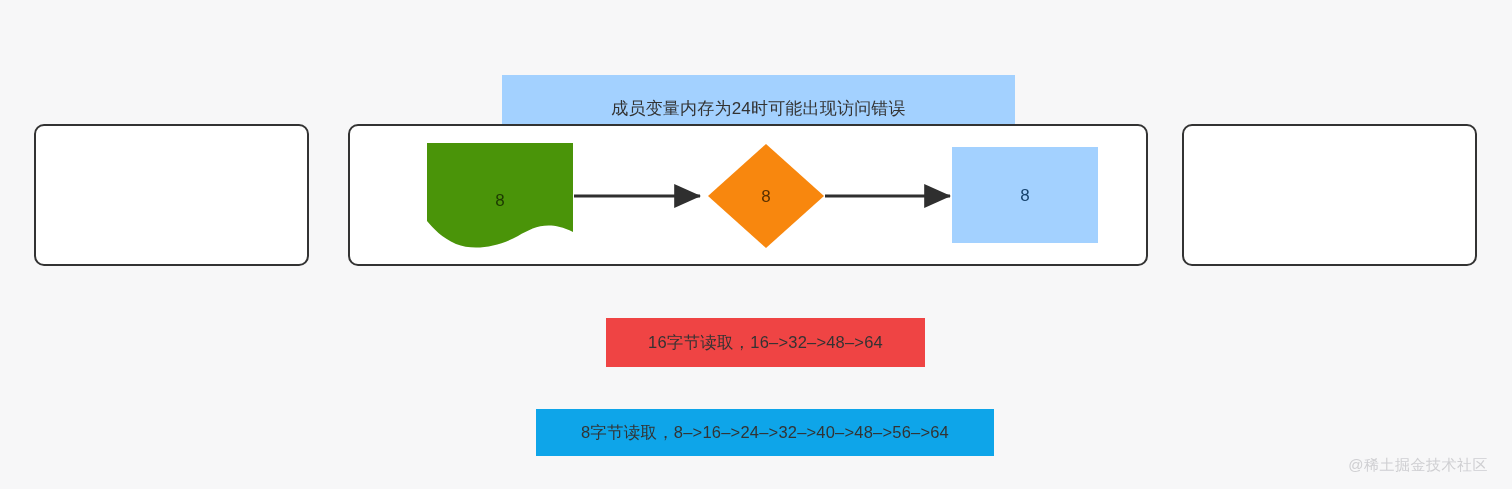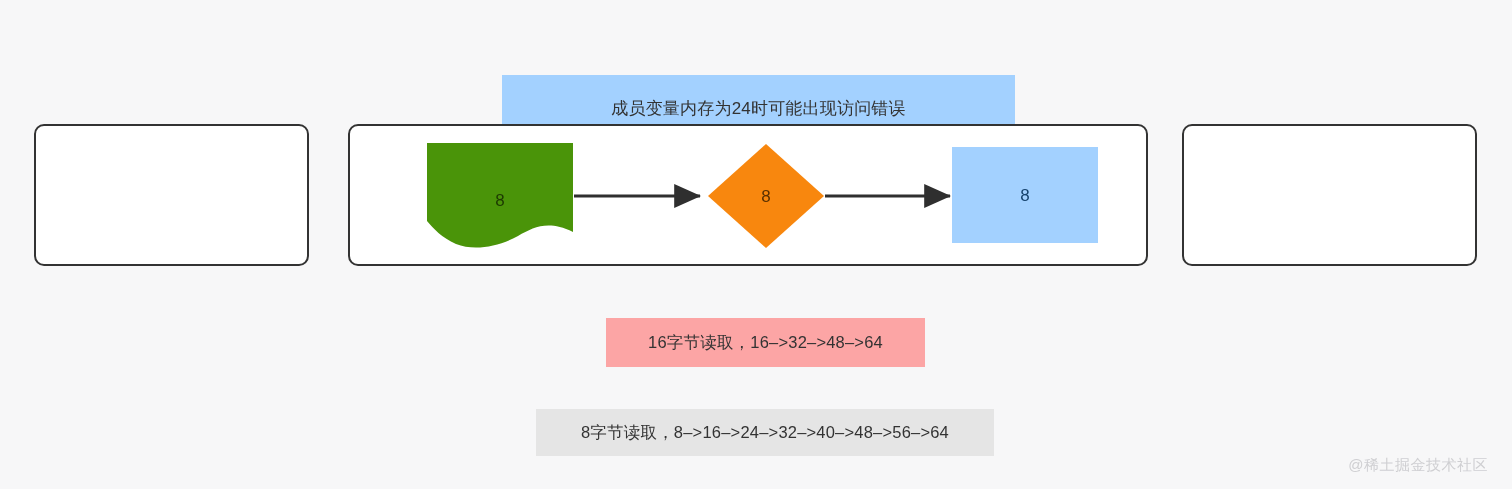--- a/index.html
+++ b/index.html
@@ -150,19 +150,19 @@
     </g>
 
     <line id="arrow2" x1="477" y1="72" x2="602" y2="72" stroke-width="3" marker-end="url(#arrowhead)" stroke="#2f2f2f"></line>
 
     <g>
       <rect id="blue-shape" x="604" y="23" width="146" height="96" fill="#a3d1ff"></rect>
       <text x="677" y="73" text-anchor="middle" dominant-baseline="middle" class="shape-value" id="blue-value" fill="#16436e">8</text>
     </g>
   </svg>
 
-  <div class="banner" id="label-16byte" style="background: #fca5a5; color: rgb(51, 51, 51);">16字节读取，16–&gt;32–&gt;48–&gt;64</div>
+  <div class="banner" id="label-16byte" style="background: #ef4444; color: rgb(51, 51, 51);">16字节读取，16–&gt;32–&gt;48–&gt;64</div>
 
-  <div class="banner" id="label-8byte" style="background: #e5e5e5; color: rgb(51, 51, 51);">8字节读取，8–&gt;16–&gt;24–&gt;32–&gt;40–&gt;48–&gt;56–&gt;64</div>
+  <div class="banner" id="label-8byte" style="background: #0ea5e9; color: rgb(51, 51, 51);">8字节读取，8–&gt;16–&gt;24–&gt;32–&gt;40–&gt;48–&gt;56–&gt;64</div>
 
   <div id="watermark" style="color: rgb(207, 207, 210);">@稀土掘金技术社区</div>
 
 </div>
 
 </body></html>

